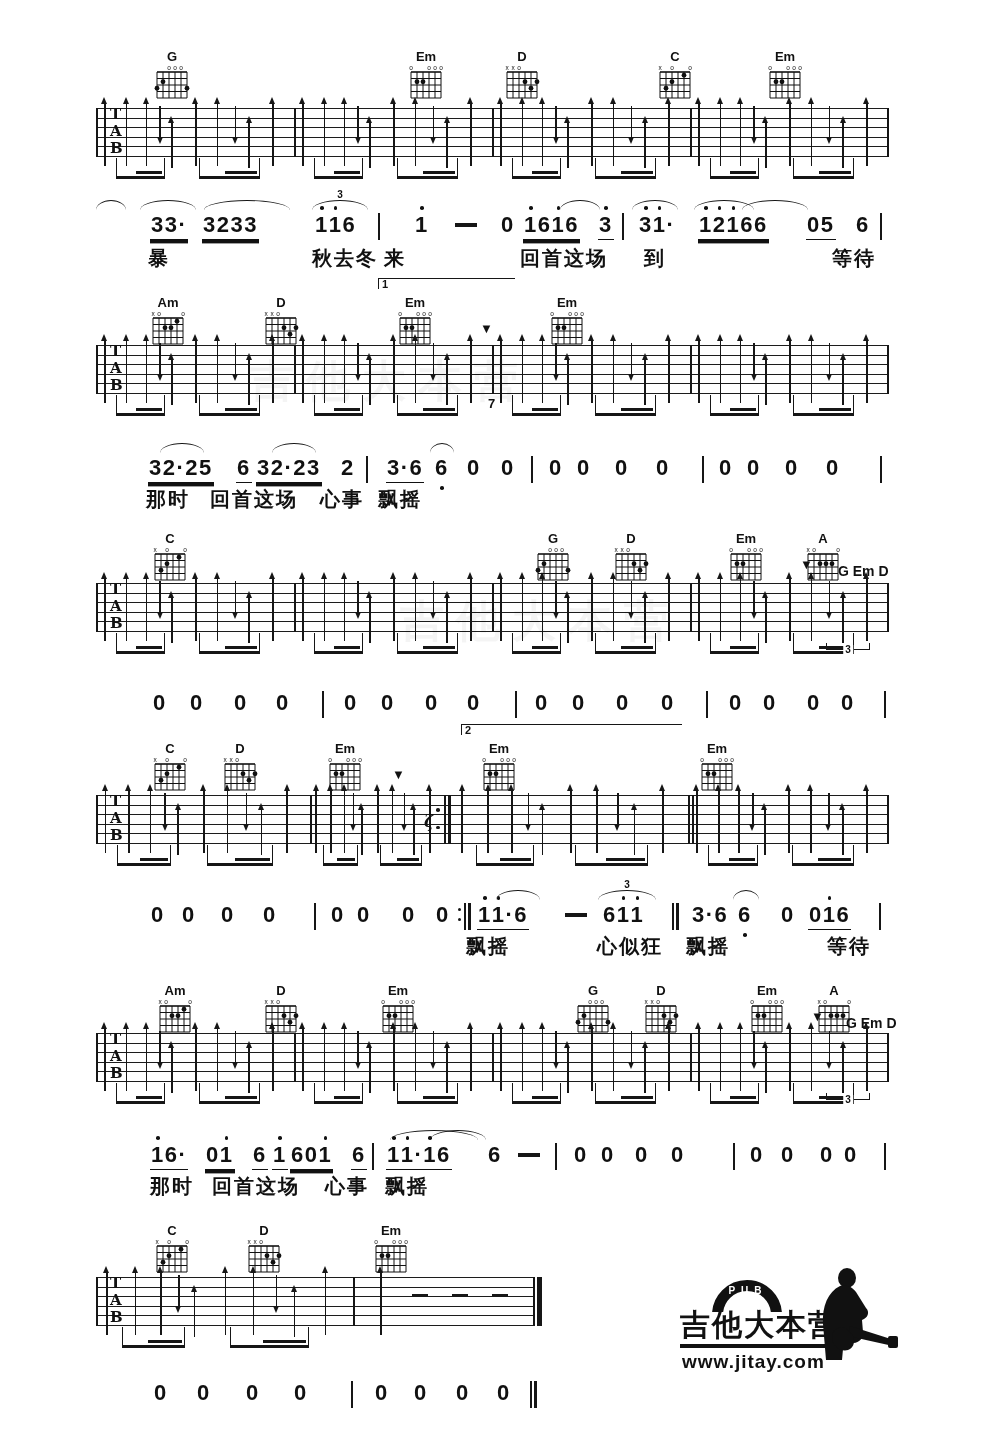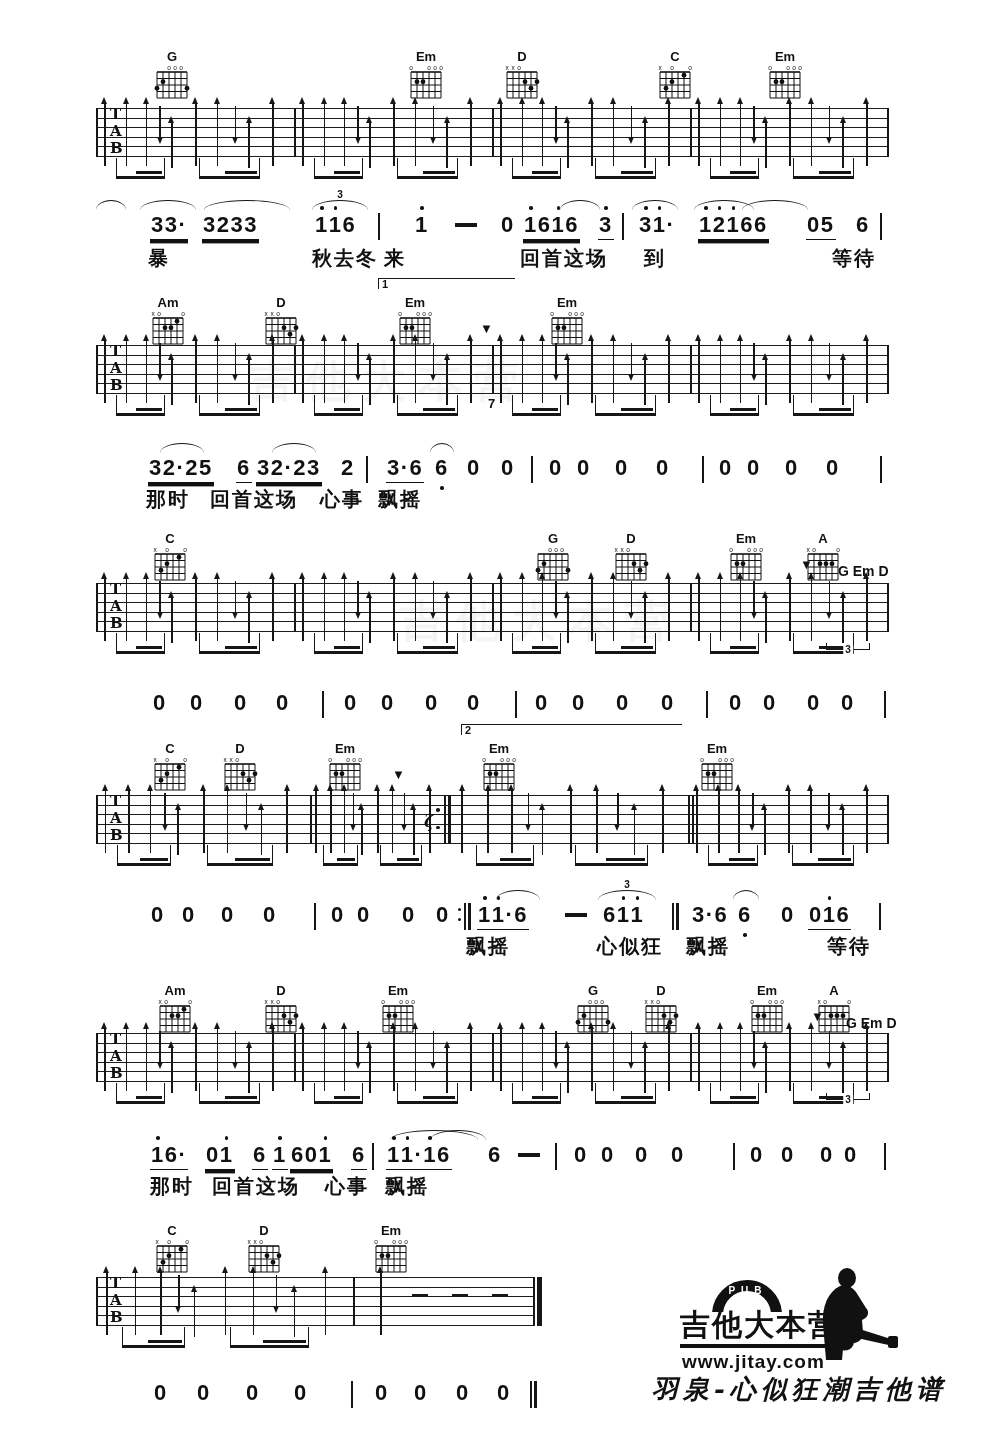--- a/index.html
+++ b/index.html
@@ -1732,16 +1732,15 @@
   </div>
 
   <svg id="guitarist" viewBox="0 0 110 100">
     <ellipse cx="57" cy="10" rx="9" ry="10" fill="#111"></ellipse>
     <path d="M50 18 C38 24 32 38 33 56 L36 92 L52 92 L54 70 L60 74 C66 77 74 72 73 64 L72 52 C78 50 80 44 76 40 L66 24 C62 19 56 16 50 18 Z" fill="#111"></path>
     <path d="M60 58 L104 72 L103 78 L58 68 Z" fill="#111"></path>
     <rect x="98" y="68" width="10" height="12" rx="2" fill="#111"></rect>
     <path d="M55 60 C48 58 42 62 42 70 C42 78 50 84 58 82 C64 80 66 72 62 66 Z" fill="#111"></path>
   </svg>
 
-  <div id="footer-title">羽泉-心似狂潮吉他谱</div>
 <div class="wm" style="left: 250px; top: 352px;">吉他大本营</div>
     <div class="wm" style="left: 400px; top: 592px;">吉他大本营</div>
   </div>
 
 </body></html>

